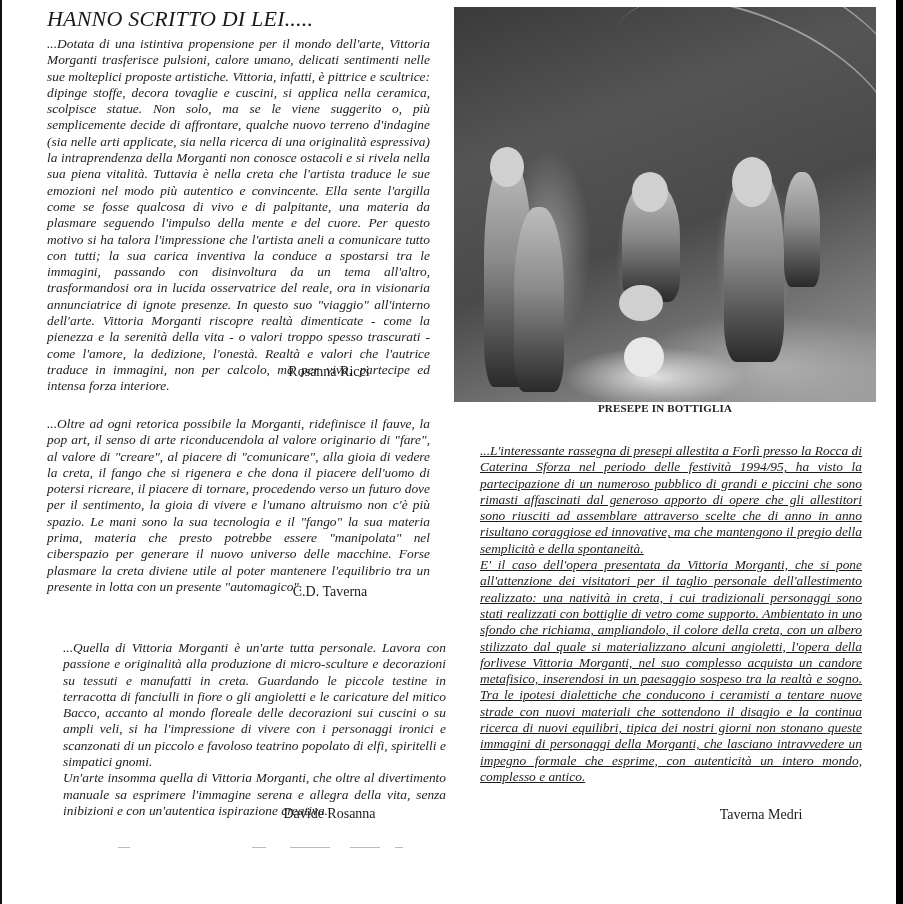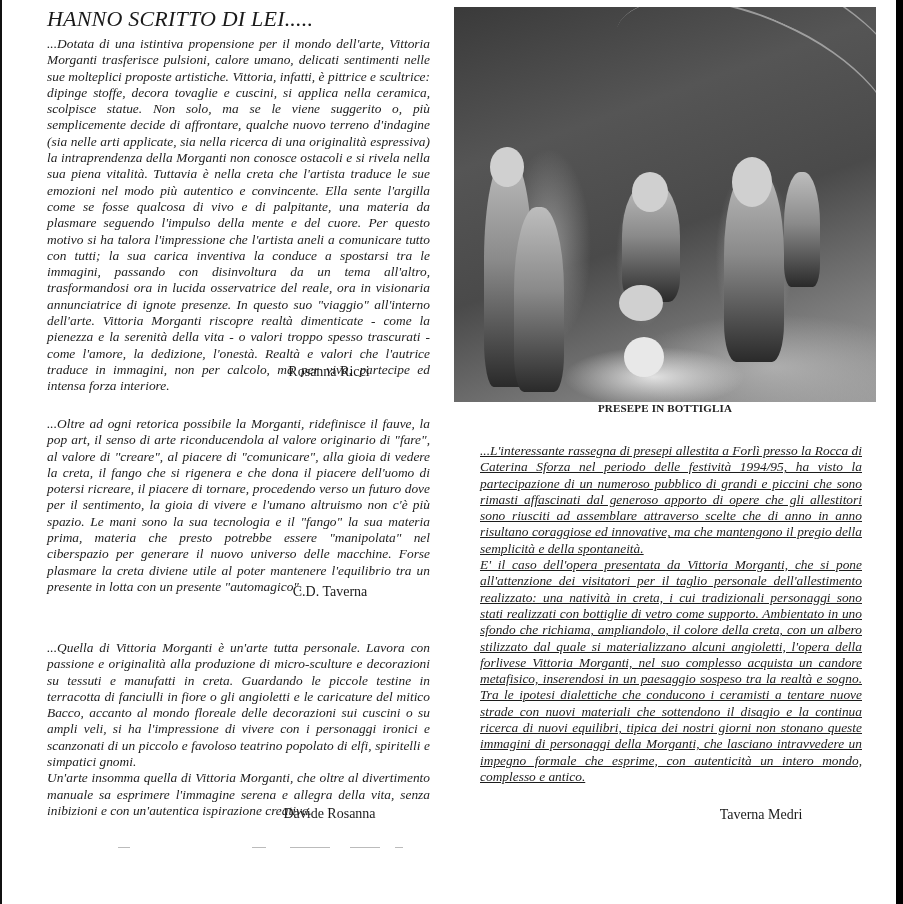--- a/index.html
+++ b/index.html
@@ -57,21 +57,21 @@
 <div class="text-block" style="left:47px; top:36px; width:383px;">
   <p>...Dotata di una istintiva propensione per il mondo dell'arte, Vittoria Morganti trasferisce pulsioni, calore umano, delicati sentimenti nelle sue molteplici proposte artistiche. Vittoria, infatti, è pittrice e scultrice: dipinge stoffe, decora tovaglie e cuscini, si applica nella ceramica, scolpisce statue. Non solo, ma se le viene suggerito o, più semplicemente decide di affrontare, qualche nuovo terreno d'indagine (sia nelle arti applicate, sia nella ricerca di una originalità espressiva) la intraprendenza della Morganti non conosce ostacoli e si rivela nella sua piena vitalità. Tuttavia è nella creta che l'artista traduce le sue emozioni nel modo più autentico e convincente. Ella sente l'argilla come se fosse qualcosa di vivo e di palpitante, una materia da plasmare seguendo l'impulso della mente e del cuore. Per questo motivo si ha talora l'impressione che l'artista aneli a comunicare tutto con tutti; la sua carica inventiva la conduce a spostarsi tra le immagini, passando con disinvoltura da un tema all'altro, trasformandosi ora in lucida osservatrice del reale, ora in visionaria annunciatrice di ignote presenze. In questo suo "viaggio" all'interno dell'arte. Vittoria Morganti riscopre realtà dimenticate - come la pienezza e la serenità della vita - o valori troppo spesso trascurati - come l'amore, la dedizione, l'onestà. Realtà e valori che l'autrice traduce in immagini, non per calcolo, ma per viva, partecipe ed intensa forza interiore.</p>
 </div>
 <div class="sig" style="left:230px; top:364px; width:198px;">Rosanna Ricci</div>
 
 <div class="text-block" style="left:47px; top:416px; width:383px;font-style:italic;">
   <p>...Oltre ad ogni retorica possibile la Morganti, ridefinisce il fauve, la pop art, il senso di arte riconducendola al valore originario di "fare", al valore di "creare", al piacere di "comunicare", alla gioia di vedere la creta, il fango che si rigenera e che dona il piacere dell'uomo di potersi ricreare, il piacere di tornare, procedendo verso un futuro dove per il sentimento, la gioia di vivere e l'umano altruismo non c'è più spazio. Le mani sono la sua tecnologia e il "fango" la sua materia prima, materia che presto potrebbe essere "manipolata" nel ciberspazio per generare il nuovo universo delle macchine. Forse plasmare la creta diviene utile al poter mantenere l'equilibrio tra un presente in lotta con un presente "automagico".</p>
 </div>
 <div class="sig" style="left:230px; top:584px; width:200px;">C.D. Taverna</div>
 
-<div class="text-block" style="left:47px; top:640px; width:383px;">
+<div class="text-block" style="left:63px; top:640px; width:383px;">
   <p>...Quella di Vittoria Morganti è un'arte tutta personale. Lavora con passione e originalità alla produzione di micro-sculture e decorazioni su tessuti e manufatti in creta. Guardando le piccole testine in terracotta di fanciulli in fiore o gli angioletti e le caricature del mitico Bacco, accanto al mondo floreale delle decorazioni sui cuscini o su ampli veli, si ha l'impressione di vivere con i personaggi ironici e scanzonati di un piccolo e favoloso teatrino popolato di elfi, spiritelli e simpatici gnomi.</p>
   <p>Un'arte insomma quella di Vittoria Morganti, che oltre al divertimento manuale sa esprimere l'immagine serena e allegra della vita, senza inibizioni e con un'autentica ispirazione creativa.</p>
 </div>
 <div class="sig" style="left:230px; top:806px; width:199px;">Davide Rosanna</div>
 
 <div class="photo" title="Nativity scene figures made of clay on glass bottles">
   <div class="branch" style="left:40px; top:-60px; width:420px; height:180px; transform:rotate(18deg);"></div>
   <div class="branch" style="left:150px; top:10px; width:300px; height:140px; transform:rotate(24deg);"></div>
   <div class="figure" style="left:30px; top:150px; width:48px; height:230px;"></div>
   <div class="head" style="left:36px; top:140px; width:34px; height:40px;"></div>

